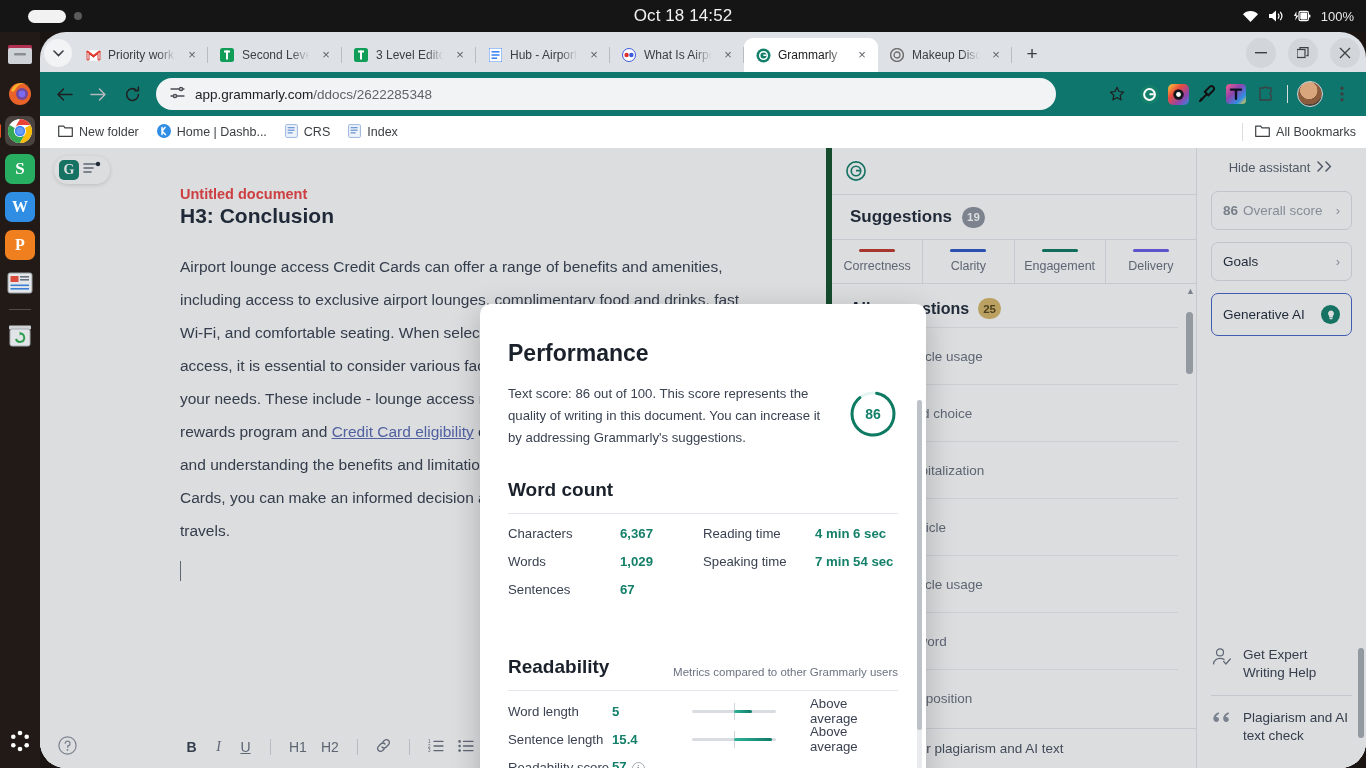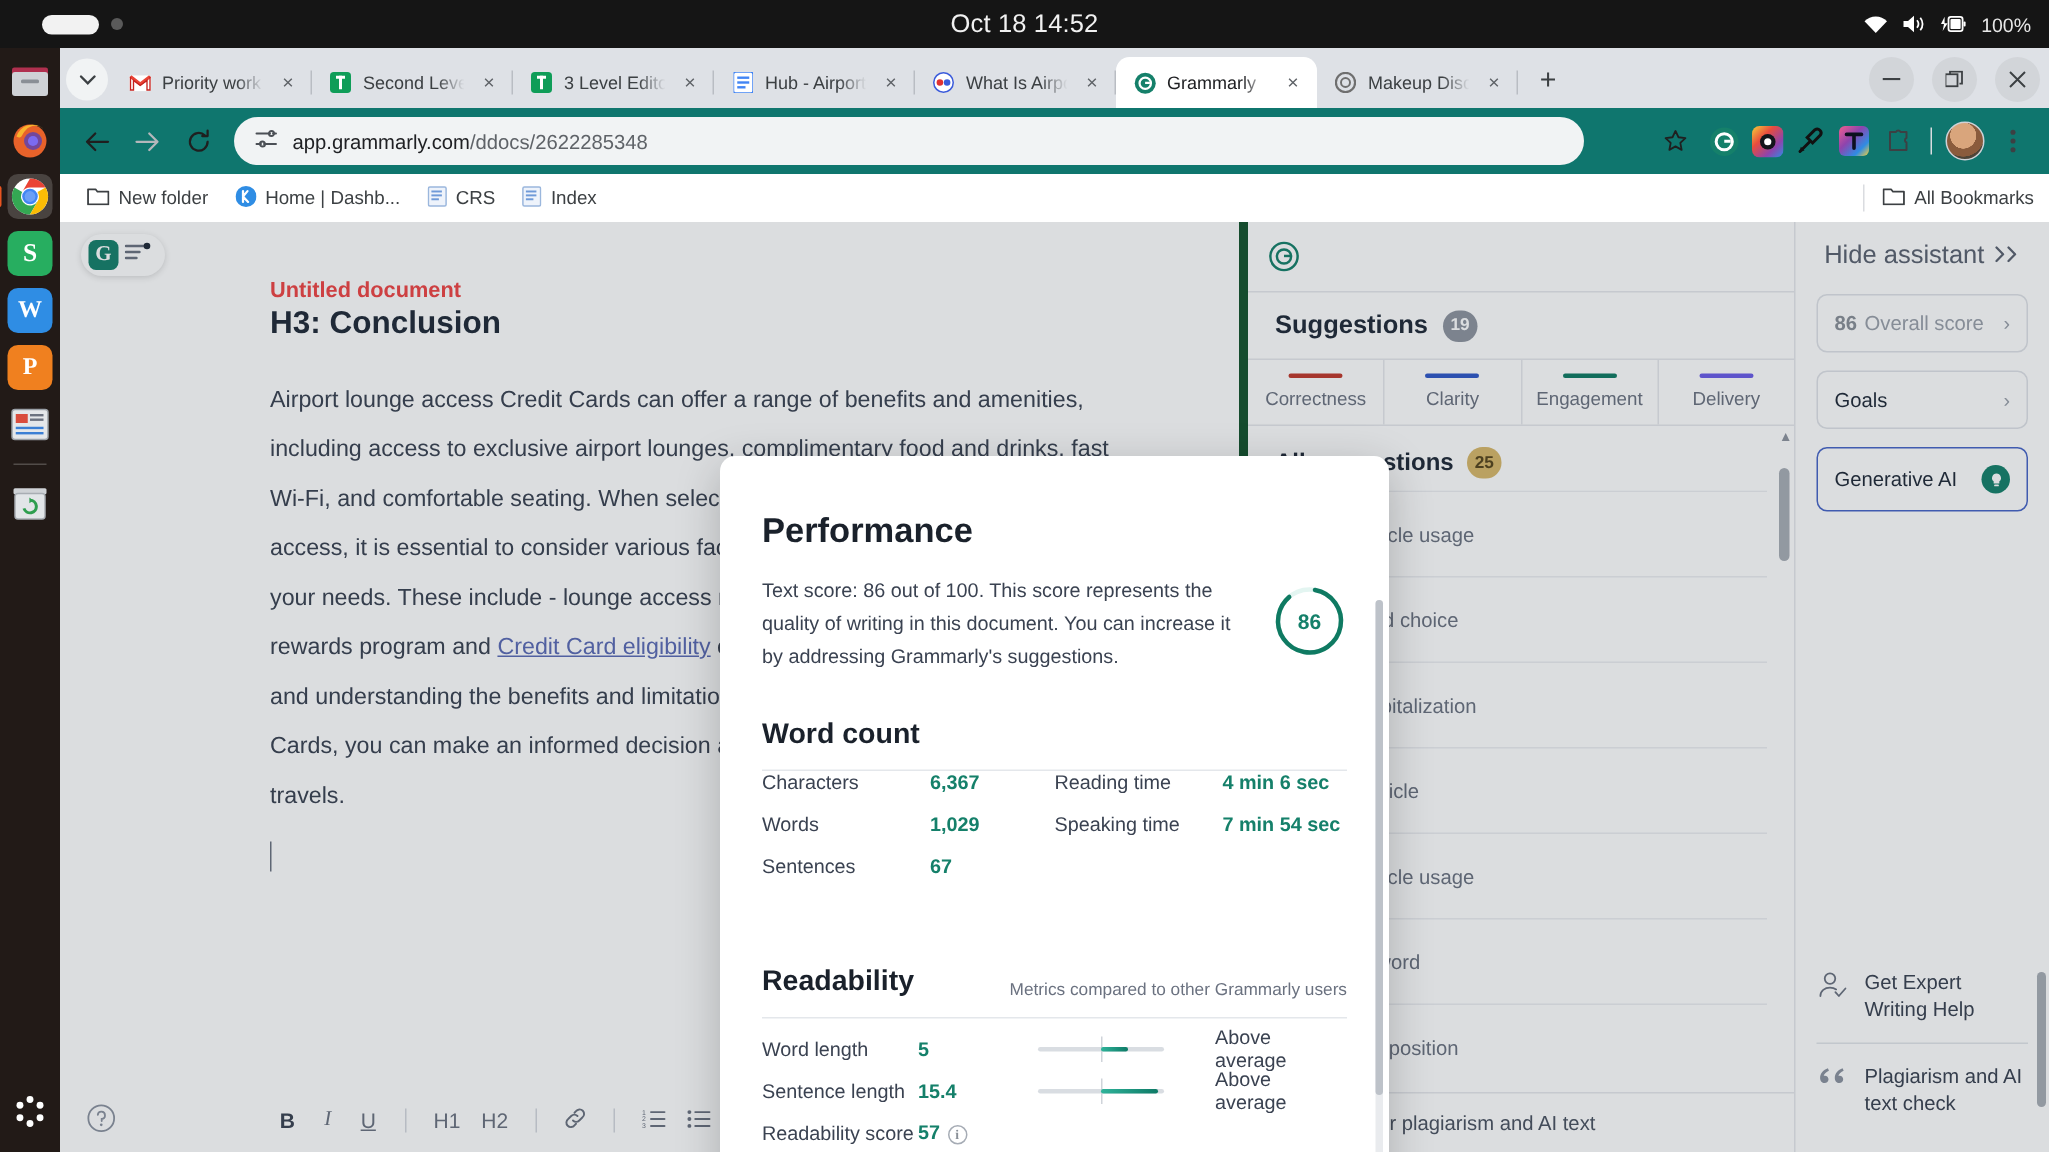--- a/index.html
+++ b/index.html
@@ -49,21 +49,21 @@
     width: 3px; height: 14px; border-radius: 2px; background: #e95420;
   }
   .dock-sel { background: rgba(255,255,255,.18); }
   .dock-sep { width: 22px; height: 1px; background: rgba(255,255,255,.22); margin: 3px 0; }
   .dock-bottom { position: absolute; bottom: 12px; }
 
   
   .chrome {
     position: absolute; top: 32px; left: 40px;
     width: 1326px; height: 736px;
-    background: #dee1e6; z-index: 100; overflow: hidden;
+    background: #dee1e6; z-index: 100; overflow: hidden; border-radius: 26px;
   }
   
   .tabstrip {
     height: 40px; display: flex; align-items: flex-end;
     padding-left: 4px; position: relative;
   }
   .tab-listbtn {
     width: 28px; height: 28px; margin-bottom: 5px; margin-right: 2px;
     border-radius: 50%; background: #f1f3f4;
     display: flex; align-items: center; justify-content: center; flex: none;
@@ -243,21 +243,21 @@
     font-size: 13.5px; color: #4b5361;
   }
 
   
   .rail {
     width: 170px; background: #fff; border-left: 1px solid #e6e8ec;
     padding: 12px 14px 0; display: flex; flex-direction: column;
   }
   .hide-asst {
     display: flex; align-items: center; justify-content: center; gap: 7px;
-    font-size: 17px; color: #5b6270; margin-bottom: 16px;
+    font-size: 13px; color: #5b6270; margin-bottom: 16px;
   }
   .rail-card {
     border: 1px solid #dfe2e7; border-radius: 7px;
     padding: 11px 11px; margin-bottom: 12px;
     display: flex; align-items: center; font-size: 13.5px; color: #1f2937;
   }
   .rail-card .chev { margin-left: auto; color: #9aa0aa; font-size: 13px; }
   .rail-score-num { font-weight: bold; color: #8a9098; margin-right: 5px; }
   .rail-score-txt { color: #9aa0aa; }
   .rail-genai { border-color: #4765c7; position: relative; }
@@ -288,21 +288,21 @@
   .m-h1 { font-size: 23px; font-weight: bold; color: #1a212b; margin-bottom: 16px; }
   .perf-row { display: flex; align-items: flex-start; gap: 14px; }
   .perf-text { font-size: 13.2px; line-height: 22px; color: #3a4251; flex: 1; }
   .score-ring { width: 50px; height: 50px; flex: none; position: relative; margin-top: 6px; }
   .score-val {
     position: absolute; inset: 0; display: flex; align-items: center; justify-content: center;
     font-size: 14px; font-weight: bold; color: #15806a;
   }
   .m-h2 { font-size: 19px; font-weight: bold; color: #1a212b; margin: 30px 0 0; }
   .m-rule { height: 1px; background: #e4e7eb; margin-top: 12px; }
-  .wc-grid { display: flex; }
+  .wc-grid { display: flex; margin-top: 12px; }
   .wc-col { flex: 1; }
   .wc-row { display: flex; align-items: baseline; height: 28px; font-size: 13.2px; }
   .wc-lab { color: #3a4251; width: 112px; flex: none; }
   .wc-val { font-weight: bold; color: #15806a; }
   .wc-col.right .wc-lab { width: 112px; }
   .read-head { display: flex; align-items: flex-end; margin: 46px 0 0; }
   .read-note { margin-left: auto; font-size: 11.5px; color: #6b7280; }
   .read-row { display: flex; align-items: center; height: 28px; font-size: 13.2px; }
   .read-lab { color: #3a4251; width: 104px; flex: none; }
   .read-val { font-weight: bold; color: #15806a; width: 80px; flex: none; }

